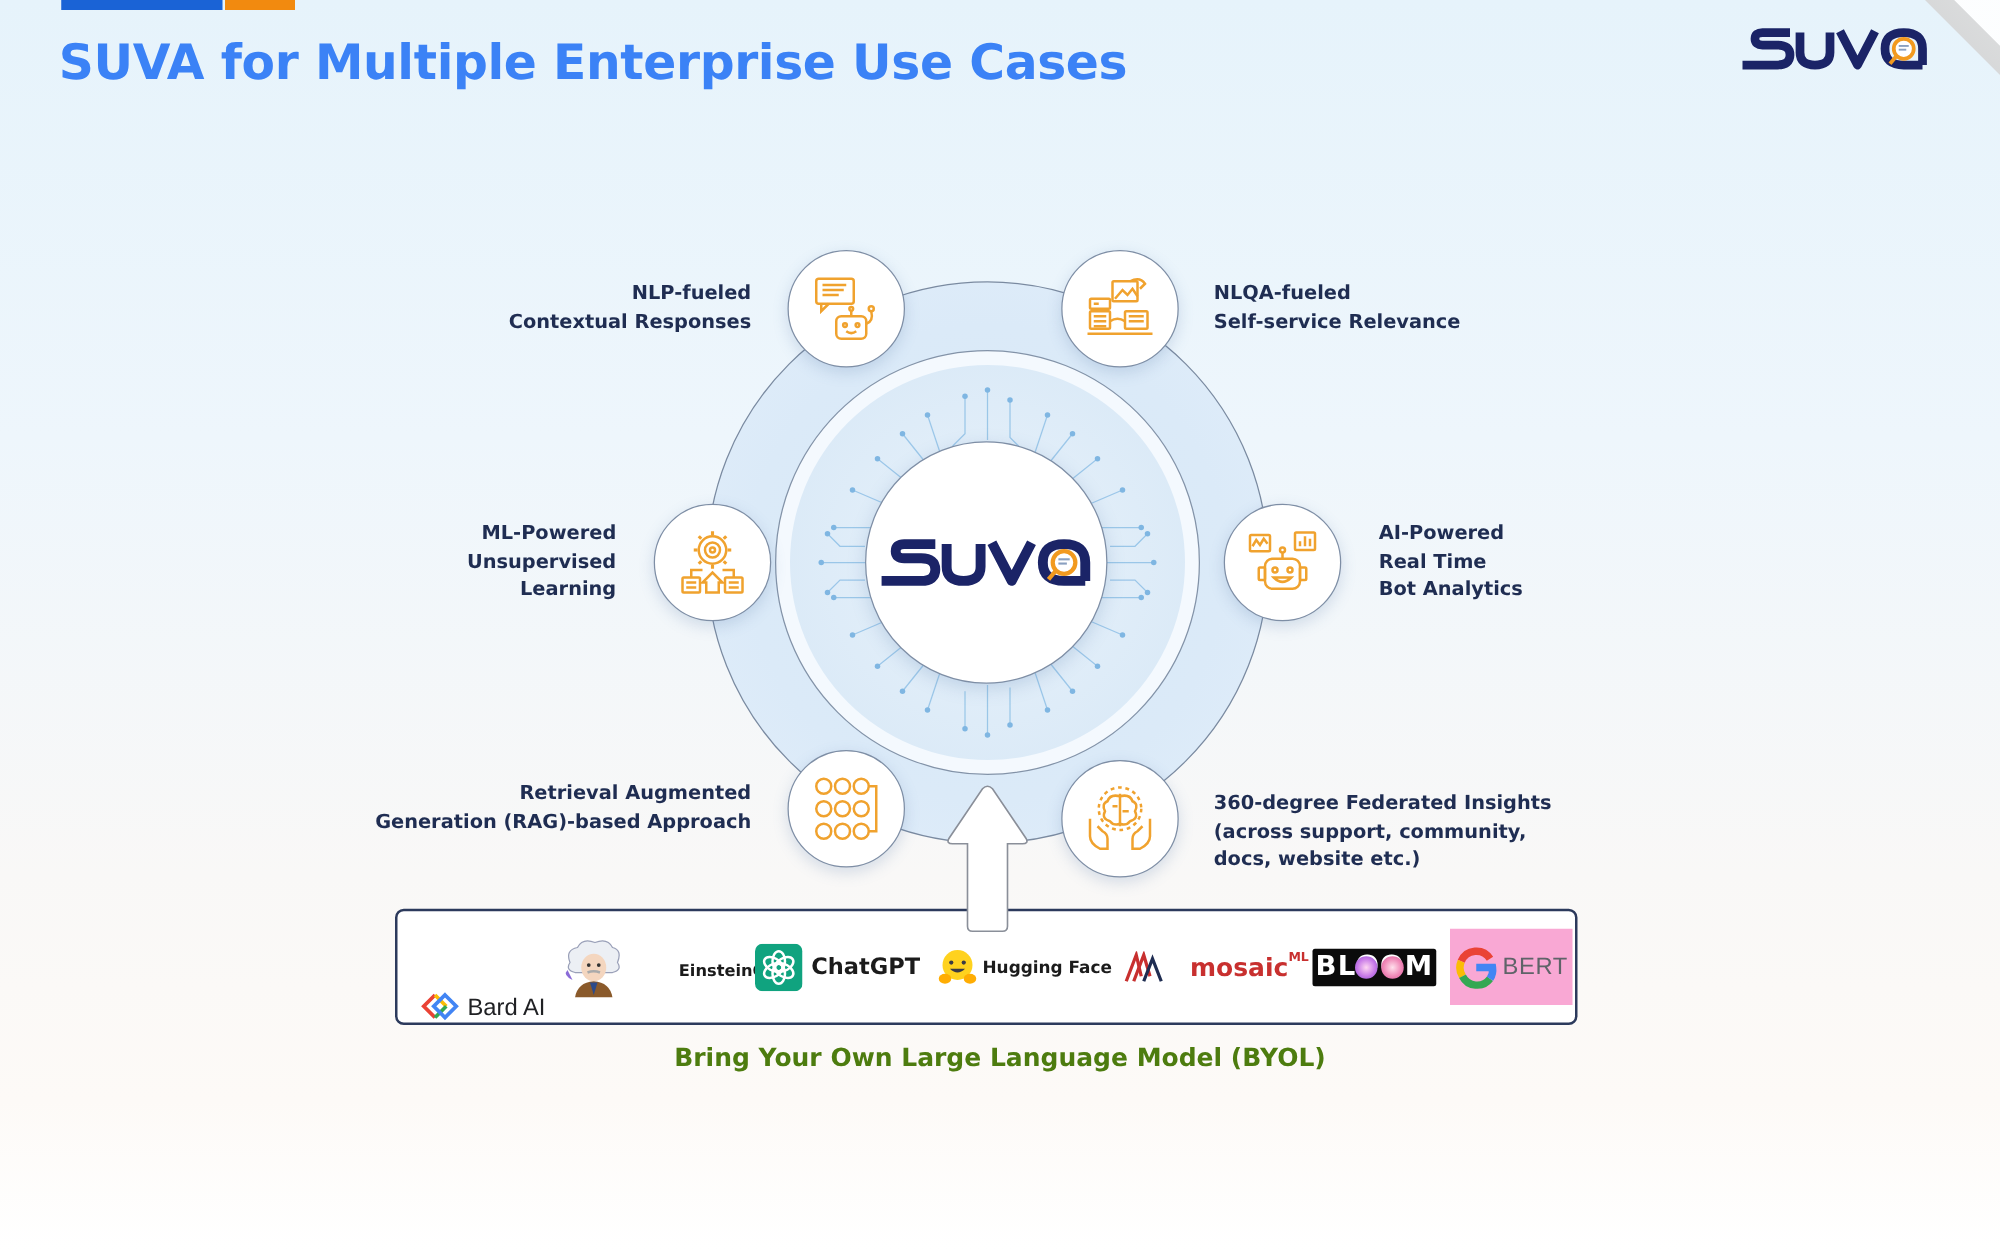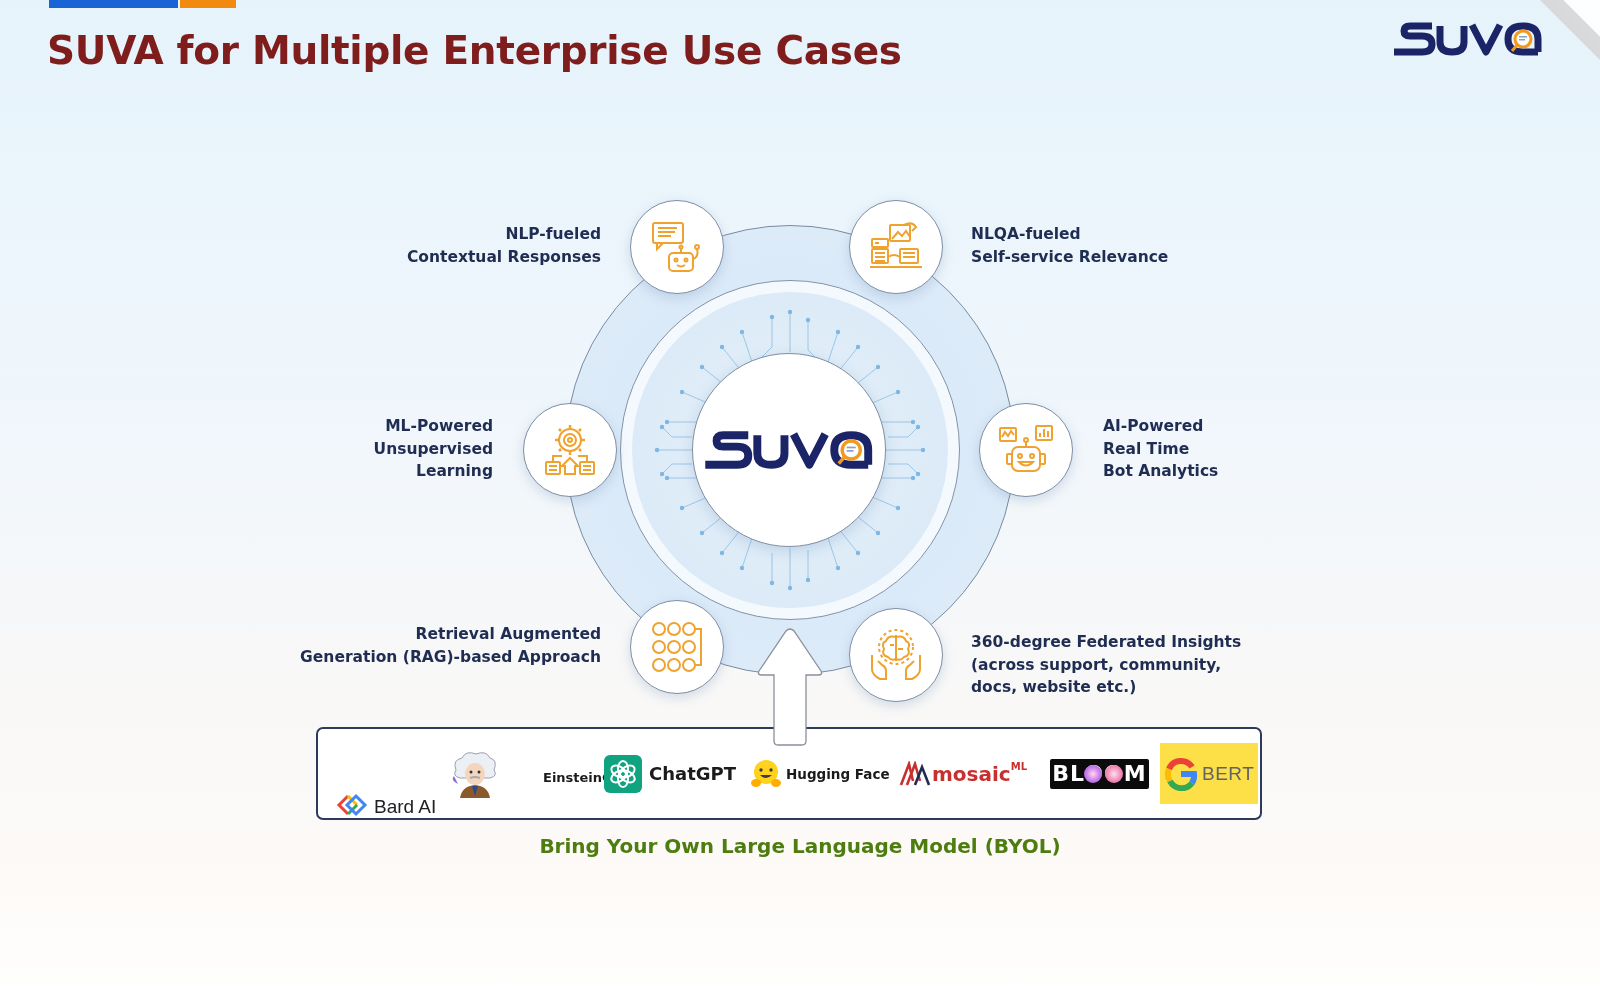--- a/index.html
+++ b/index.html
@@ -7,21 +7,21 @@
   body {
     position: relative;
     font-family: "Liberation Sans", "DejaVu Sans", sans-serif;
     background: linear-gradient(180deg, #e6f3fb 0%, #eef6fc 35%, #f9f8f7 70%, #fdfaf7 88%, #ffffff 100%);
   }
   .top-bar-blue { position: absolute; left: 49px; top: 0; width: 129px; height: 8px; background: #1a63d6; }
   .top-bar-orange { position: absolute; left: 180px; top: 0; width: 56px; height: 8px; background: #f28a0f; }
   .page-title {
     position: absolute; left: 47px; top: 28px;
     font-family: "DejaVu Sans", sans-serif; font-weight: bold;
-    font-size: 39px; color: #7f1d1d; letter-spacing: -0.3px;
+    font-size: 39px; color: #3b82f6; letter-spacing: -0.3px;
   }
   .corner-fold {
     position: absolute; right: 0; top: 0; width: 60px; height: 60px;
     background: linear-gradient(225deg, #ffffff 0%, #ffffff 30%, #d8d8d8 31%, #cfcfcf 100%);
     clip-path: polygon(0 0, 100% 0, 100% 100%);
     opacity: 0.9;
   }
   .brand-logo { position: absolute; left: 1392px; top: 18px; width: 152px; height: 42px; }
 
   .diagram { position: absolute; left: 0; top: 0; width: 1600px; height: 957px; }
@@ -376,33 +376,33 @@
     </svg>
     <span class="txt" style="margin-left:7px; font-family:'DejaVu Sans',sans-serif; font-weight:bold; font-size:18px; color:#1b1b1b;">ChatGPT</span>
   </div>
 
   <div class="llm-item" style="left:580px;">
     <svg width="34" height="26" viewBox="0 0 34 26" fill="none" stroke-width="2.6">
       <path d="M3 24 L11 3 L15 20" stroke="#c8302f"></path>
       <path d="M9 24 L17 3 L22 20" stroke="#c8302f"></path>
       <path d="M17 24 L24 6 L31 24" stroke="#1f2d52"></path>
     </svg>
-    <span class="txt" style="margin-left:0; font-family:'DejaVu Sans',sans-serif; font-weight:bold; font-size:20px; color:#c8302f;">mosaic</span>
+    <span class="txt" style="margin-left:20px; font-family:'DejaVu Sans',sans-serif; font-weight:bold; font-size:20px; color:#c8302f;">mosaic</span>
     <sup style="font-family:'DejaVu Sans',sans-serif; font-weight:bold; font-size:10px; color:#c8302f; margin-top:-14px;">ML</sup>
   </div>
 
   <div class="llm-item" style="left:732px;">
     <div style="position:relative; width:99px; height:30px; background:#0b0b0b; border-radius:2px; display:flex; align-items:center; justify-content:center;">
       <span style="font-family:'DejaVu Sans',sans-serif; font-weight:bold; font-size:22px; color:#ffffff; letter-spacing:1px;">BLOOM</span>
       <span style="position:absolute; left:34px; top:6px; width:18px; height:18px; border-radius:50%; background:radial-gradient(circle,#ffd6f2 0%,#c87ae8 55%,#8a4ed0 100%);"></span>
       <span style="position:absolute; left:55px; top:6px; width:18px; height:18px; border-radius:50%; background:radial-gradient(circle,#ffe0ec 0%,#f08ab8 55%,#d9579a 100%);"></span>
     </div>
   </div>
 
-  <div class="llm-item" style="left:842px; top:14px; height:61px; padding:0 4px; background:#fde047;">
+  <div class="llm-item" style="left:842px; top:14px; height:61px; padding:0 4px; background:#f9a8d4;">
     <svg width="34" height="34" viewBox="0 0 34 34" fill="none" stroke-width="6">
       <path d="M28 10 A13 13 0 0 0 5 12" stroke="#ea4335"></path>
       <path d="M5 12 A13 13 0 0 0 6 24" stroke="#fbbc05"></path>
       <path d="M6 24 A13 13 0 0 0 28 26" stroke="#34a853"></path>
       <path d="M28 26 A13 13 0 0 0 30 17 H17" stroke="#4285f4"></path>
     </svg>
     <span class="txt" style="margin-left:4px; font-family:'Liberation Sans',sans-serif; font-size:19px; color:#5f6368; letter-spacing:0.5px;">BERT</span>
   </div>
 </div>
 

